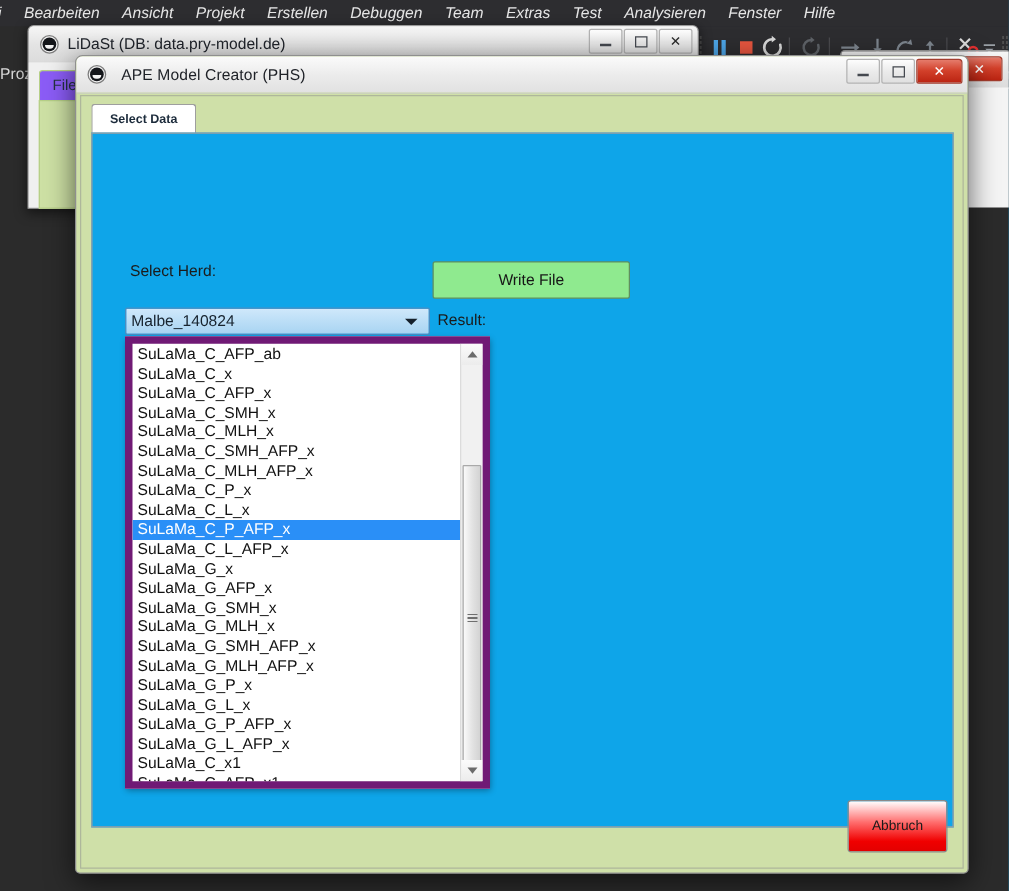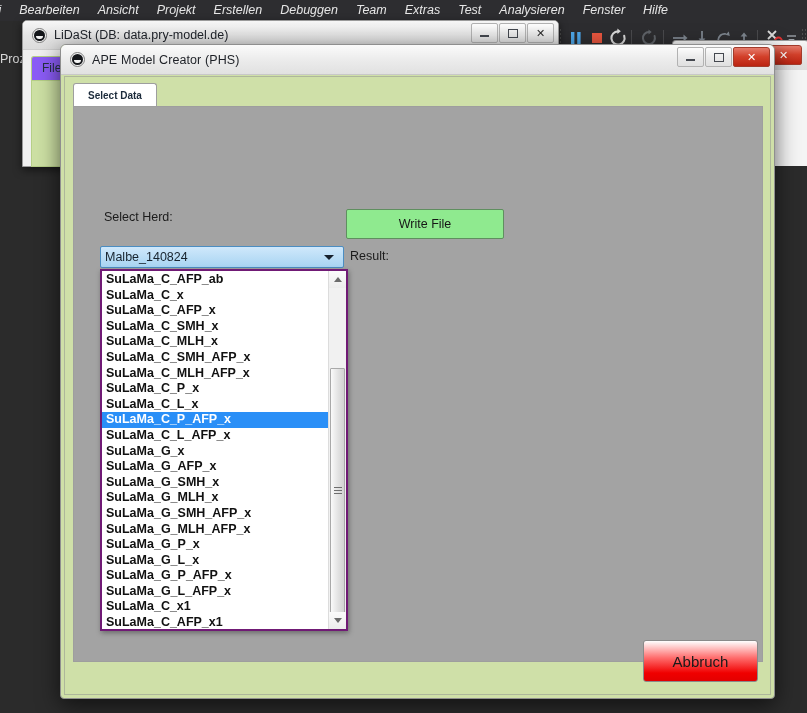--- a/index.html
+++ b/index.html
@@ -108,38 +108,38 @@
     box-shadow:0 6px 22px rgba(0,0,0,.6);
     box-sizing:border-box;
   }
   #dlg .tbar{
     height:29px;
     background:linear-gradient(#fbfbfb,#ececec 50%,#e1e1e1);
     border-radius:5px 5px 0 0;
     border-bottom:1px solid #c8c8c8;
     display:flex;align-items:center;position:relative;
   }
-  #dlg .ttl{font-size:12.5px;color:#1d2026;margin-left:7px;letter-spacing:.1px;}
+  #dlg .ttl{font-size:12.5px;color:#1d2026;margin-left:12px;letter-spacing:.1px;}
   #dlg .dbody{
     position:absolute;left:3px;top:31px;right:3px;bottom:3px;
     background:#cfe0a8;border:1px solid #aeb79b;box-sizing:border-box;
   }
 
   
   #tabstrip{position:absolute;left:8px;top:6px;right:8px;height:24px;}
   #tab-select-data{
     position:absolute;left:0;top:0;height:24px;
     background:#ffffff;border:1px solid #9e9e9e;border-bottom:none;
     border-radius:3px 3px 0 0;
     padding:0 14px;display:flex;align-items:center;
     font-size:10px;font-weight:bold;color:#1b2a3a;box-sizing:border-box;
   }
   #tabpanel{
     position:absolute;left:8px;top:29px;right:7px;height:556px;
-    background:#a3a3a3;border:1px solid #9e9e9e;box-sizing:border-box;
+    background:#0ea5e9;border:1px solid #9e9e9e;box-sizing:border-box;
   }
 
   
   #lbl-select-herd{position:absolute;left:30px;top:103px;font-size:12.5px;color:#1b1b1b;}
   #btn-write-file{
     position:absolute;left:272px;top:102px;width:158px;height:30px;
     background:#8fea8f;border:1px solid #5f8f5f;border-radius:2px;
     display:flex;align-items:center;justify-content:center;
     font-size:12.5px;color:#161616;box-sizing:border-box;cursor:pointer;
   }
@@ -151,25 +151,24 @@
   }
   #combo-herd .val{font-size:12.5px;color:#17232e;margin-left:4px;flex:1;}
   #combo-arrow{
     width:0;height:0;border-left:5px solid transparent;border-right:5px solid transparent;
     border-top:5px solid #16212c;margin-right:9px;
   }
   #lbl-result{position:absolute;left:276px;top:142px;font-size:12.5px;color:#1b1b1b;}
 
   
   #dropdown{
-    position:absolute;left:26px;top:162px;width:248px;height:362px;
-    background:#ffffff;border:2px solid #701a75;box-sizing:border-box;
+    position:absolute;left:26px;top:162px;width:292px;height:362px;
+    background:#ffffff;border:6px solid #701a75;box-sizing:border-box;
     display:flex;overflow:hidden;
     box-shadow:1px 2px 5px rgba(0,0,0,.35);
-    font-weight:bold;
   }
   #listbox{flex:1;overflow:hidden;padding-top:1px;}
   .lirow{
     height:15.6px;line-height:15.6px;padding-left:4px;
     font-size:12.5px;color:#111;white-space:nowrap;cursor:default;
   }
   .lirow.sel{background:#2a8ff7;color:#ffffff;}
 
   
   #vscroll{
@@ -188,25 +187,25 @@
     position:absolute;left:1px;width:15px;top:97px;height:245px;
     background:linear-gradient(to right,#fafafa,#e2e2e2 55%,#d3d3d3);
     border:1px solid #a9a9a9;border-radius:1px;box-sizing:border-box;
     display:flex;align-items:center;justify-content:center;cursor:pointer;
   }
   #sb-thumb .grip{width:8px;height:7px;
     background:repeating-linear-gradient(#6e6e6e 0 1px,transparent 1px 3px);}
 
   
   #btn-abbruch{
-    position:absolute;right:12px;bottom:12px;width:115px;height:42px;
+    position:absolute;right:12px;bottom:12px;width:80px;height:42px;
     background:linear-gradient(#ffffff,#ff6d6d 42%,#f00000 80%,#e30000);
     border:1px solid #8a8a8a;border-radius:3px;
     display:flex;align-items:center;justify-content:center;
-    font-size:15px;color:#1a1a1a;box-sizing:border-box;cursor:pointer;
+    font-size:11px;color:#1a1a1a;box-sizing:border-box;cursor:pointer;
   }
 </style>
 </head>
 <body>
 
 <div id="menubar">
     <div class="mi first">tei</div>
     <div class="mi">Bearbeiten</div>
     <div class="mi">Ansicht</div>
     <div class="mi">Projekt</div>

